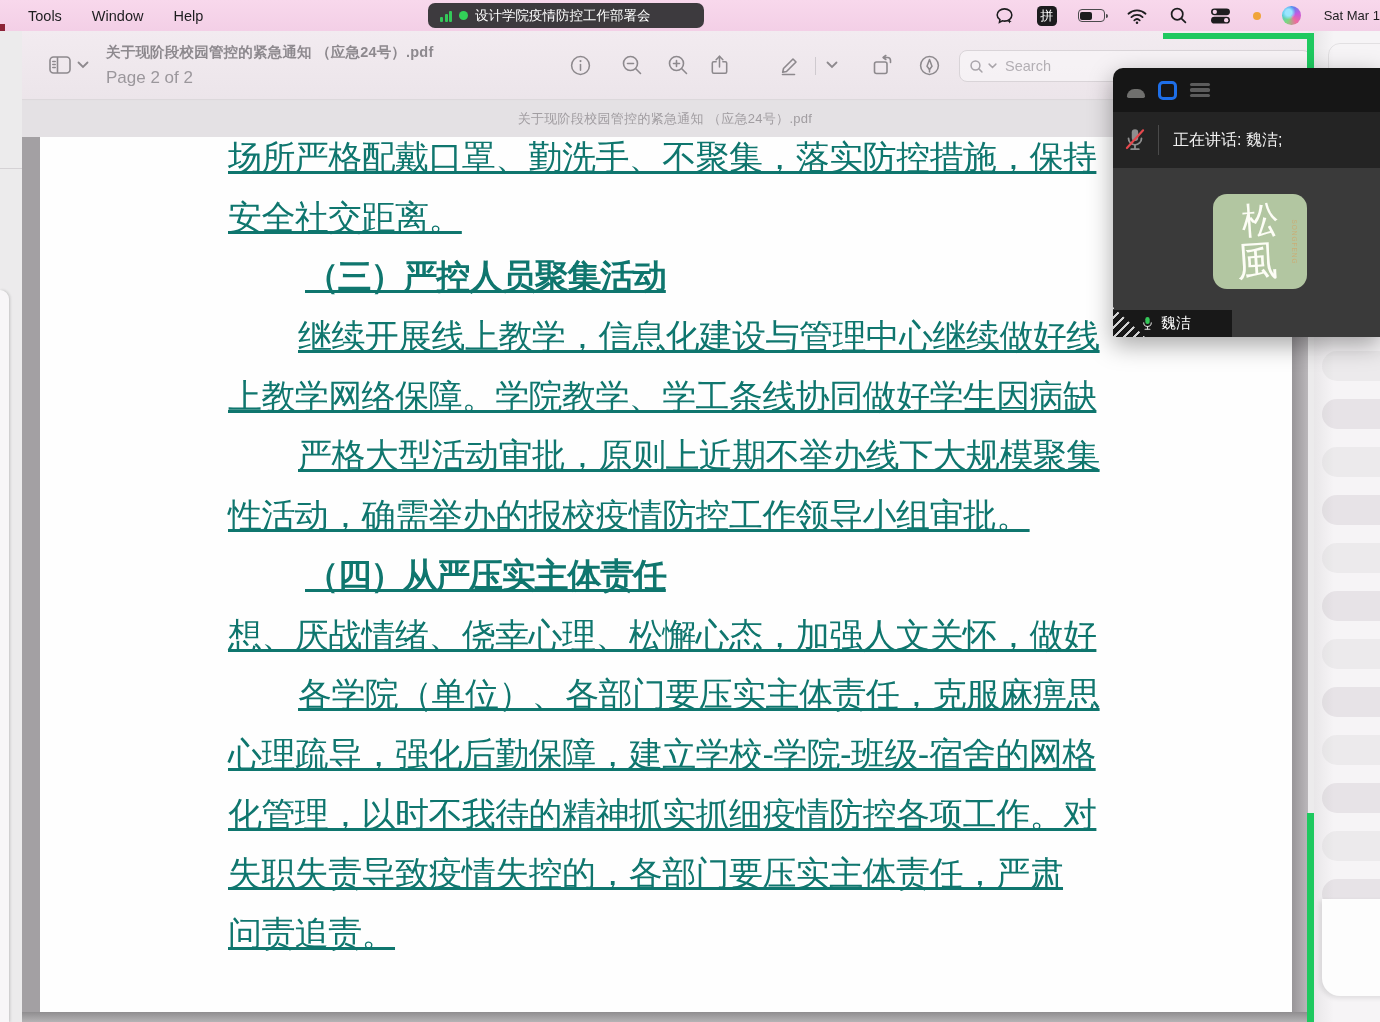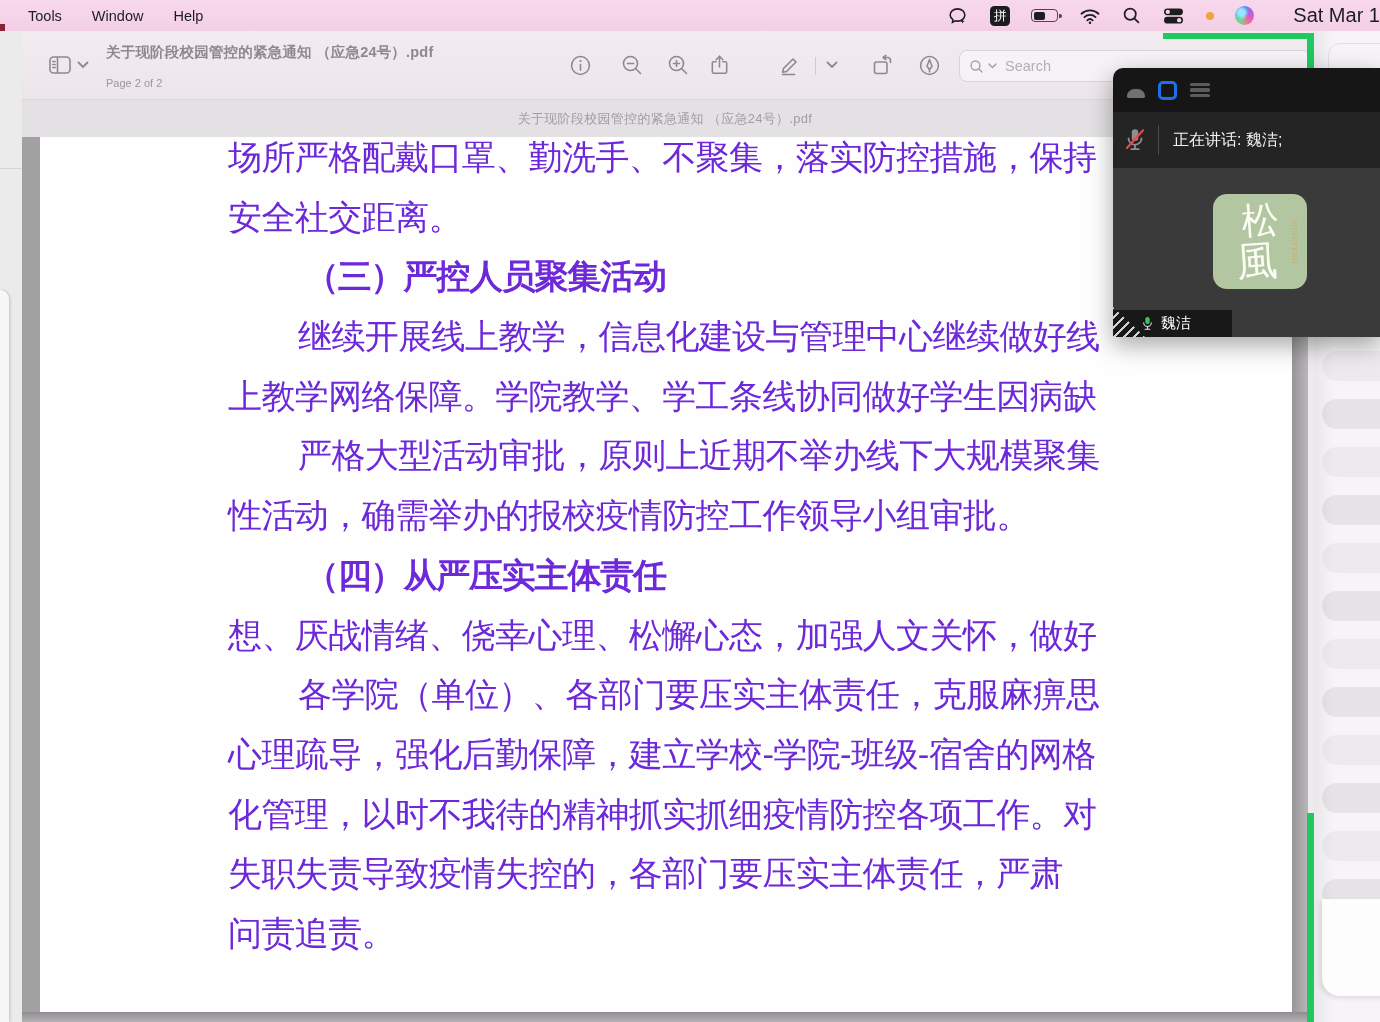--- a/index.html
+++ b/index.html
@@ -30,49 +30,49 @@
   .pinyin { width:20px; height:20px; background:#1c1c1e; color:#fff; border-radius:4.5px;
     font-size:13px; display:flex; align-items:center; justify-content:center; }
   .battery { position:relative; width:27px; height:13px; border:1.5px solid #4a4a4c; border-radius:4px; }
   .battery::after { content:""; position:absolute; right:-4.5px; top:3.5px; width:2.5px; height:4px;
     background:#4a4a4c; border-radius:0 2px 2px 0; }
   .battery i { position:absolute; left:1.5px; top:1.5px; bottom:1.5px; width:46%; background:#1d1d1f; border-radius:2px; }
   .cc-dot { width:8px; height:8px; background:#f0a43a; border-radius:50%; }
   .siri { width:19px; height:19px; border-radius:50%;
     background:radial-gradient(circle at 35% 35%, #9ae6ff 0 18%, transparent 40%),
                conic-gradient(#4a8df0,#c45ae0,#ef6a9e,#7dd87d,#45c7e8,#4a8df0); }
-  .clock { font-size:20px; font-weight:500; color:#1d1d1f; white-space:nowrap; margin-left:18px; }
+  .clock { font-size:13px; font-weight:500; color:#1d1d1f; white-space:nowrap; margin-left:2px; }
 
   
   .pv { position:absolute; left:22px; top:31px; width:1286px; height:991px; background:#e3e0e3; z-index:10; }
   .toolbar { position:absolute; left:0; top:0; width:100%; height:69px;
     background:linear-gradient(#f2ebf0,#ece5ea); border-bottom:1px solid #dcd8db; }
   .tb-ic { position:absolute; top:21px; width:26px; height:26px; color:#8d898d; display:flex;
     align-items:center; justify-content:center; border-radius:5px; }
   .tb-title { position:absolute; left:84px; top:12px; }
   .tb-title .t1 { font-size:14.5px; font-weight:700; color:#8d898e; letter-spacing:.2px; }
-  .tb-title .t2 { font-size:11px; color:#9b979c; margin-top:15px; }
+  .tb-title .t2 { font-size:17px; color:#9b979c; margin-top:6px; }
   .tb-divider { position:absolute; left:793px; top:26px; width:1px; height:18px; background:#cfcacf; }
   .searchfield { position:absolute; left:937px; top:19px; width:352px; height:32px;
     background:rgba(252,250,252,.55); border:1px solid #d9d4d8; border-radius:8px;
     display:flex; align-items:center; padding:0 9px; gap:4px; color:#a9a5aa; }
   .searchfield .ph { font-size:14.5px; color:#b3afb4; margin-left:4px; }
   .content-strip { position:absolute; left:0; top:70px; width:100%; height:36px; background:#e4e1e4;
     display:flex; align-items:center; justify-content:center; }
   .content-strip span { font-size:13px; color:#a19da1; letter-spacing:.3px; }
   .page-side-l { position:absolute; left:0; top:106px; width:18px; height:875px; background:#a3a0a3; }
   .page-side-r { position:absolute; left:1270px; top:106px; width:16px; height:875px;
     background:linear-gradient(90deg,#989598,#bab7ba); }
   .page { position:absolute; left:18px; top:106px; width:1252px; height:875px; background:#fefefe; overflow:hidden; }
   .pv-bottom { position:absolute; left:0; top:981px; width:100%; height:10px;
     background:linear-gradient(#8f8d8f,#b5b3b5); }
 
   
   .doc { position:absolute; left:188px; top:-9px; width:880px;
-    font-family:"DejaVu Serif", serif; color:#6d28d9; }
+    font-family:"DejaVu Serif", serif; color:#0f766e;text-decoration:underline; }
   .dl { height:59.7px; line-height:59.7px; font-size:34px; letter-spacing:-0.6px; white-space:nowrap; }
   .dl.ind { padding-left:70px; }
   .dl.head { padding-left:77px; font-family:"DejaVu Sans", sans-serif; font-weight:700; letter-spacing:-1.2px; }
 
   
   .rpanel { position:absolute; left:1314px; top:31px; width:66px; height:991px;
     background:linear-gradient(90deg,#e9e7e9,#f6f4f6 30%); overflow:hidden; z-index:5; }
   .rp-outline { position:absolute; left:14px; top:12px; width:80px; height:70px;
     border:1px solid rgba(0,0,0,.08); border-radius:12px; }
   .pill { position:absolute; left:8px; width:90px; height:30px; border-radius:15px; background:rgba(120,110,120,.07); }
@@ -123,20 +123,29 @@
   <div class="desktop-line"></div>
   <div class="behind-panel-left"></div>
 
   <div class="menubar">
     <div class="mb-frag"></div>
     <div class="mb-items">
       <span>Tools</span>
       <span>Window</span>
       <span>Help</span>
     </div>
+    <div class="rec-pill">
+      <span class="sig">
+          <i></i>
+          <i></i>
+          <i></i>
+        </span>
+      <span class="rec-dot"></span>
+      <span>设计学院疫情防控工作部署会</span>
+    </div>
     <div class="status">
       <svg width="23" height="22" viewBox="0 0 24 24" fill="none" stroke="#1d1d1f" stroke-width="1.7">
         <path d="M12 4.2c-4.4 0-8 2.9-8 6.6 0 2.1 1.2 3.9 3 5.1l-.5 3 3.1-1.6c.8.2 1.6.3 2.4.3 4.4 0 8-2.9 8-6.6s-3.6-6.8-8-6.8z"></path>
         <path d="M17.5 15.5l.7 1.6 1.6.7-1.6.7-.7 1.6-.7-1.6-1.6-.7 1.6-.7z" fill="#1d1d1f" stroke="none"></path>
       </svg>
       <div class="pinyin">拼</div>
       <div class="battery">
           <i></i>
         </div>
       <svg width="22" height="18" viewBox="0 0 24 20" fill="none" stroke="#1d1d1f" stroke-width="2" stroke-linecap="round">

